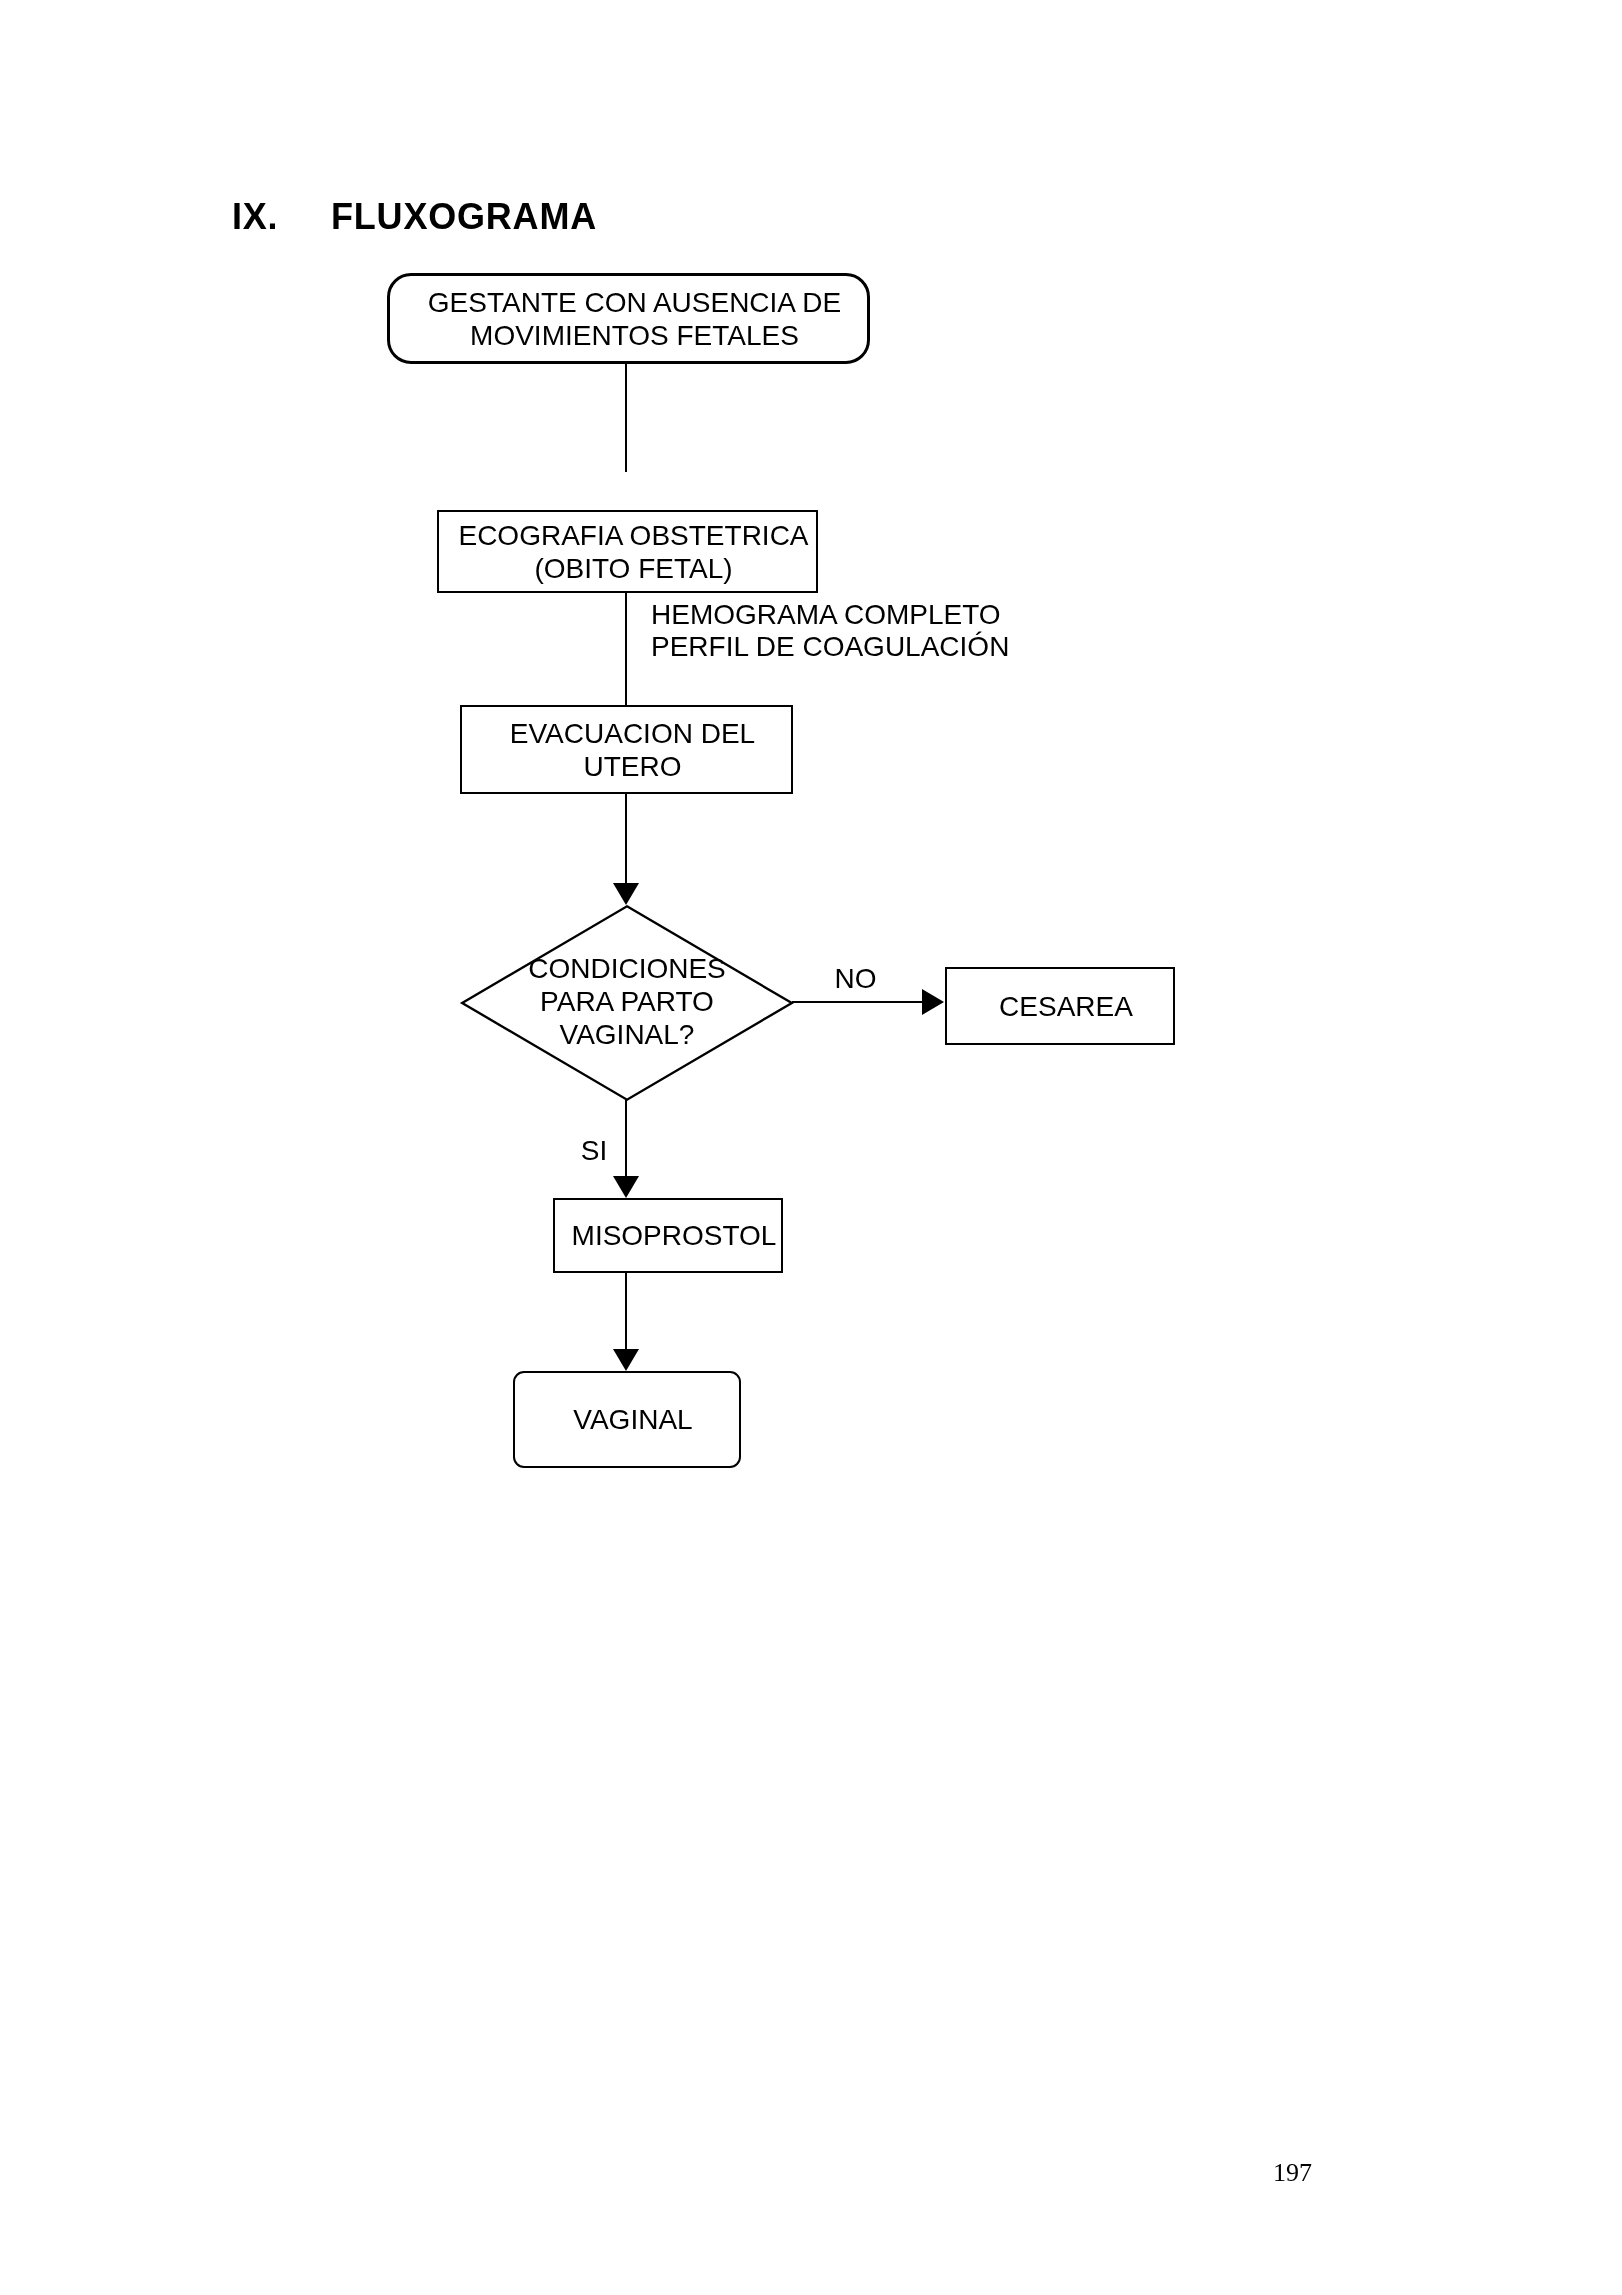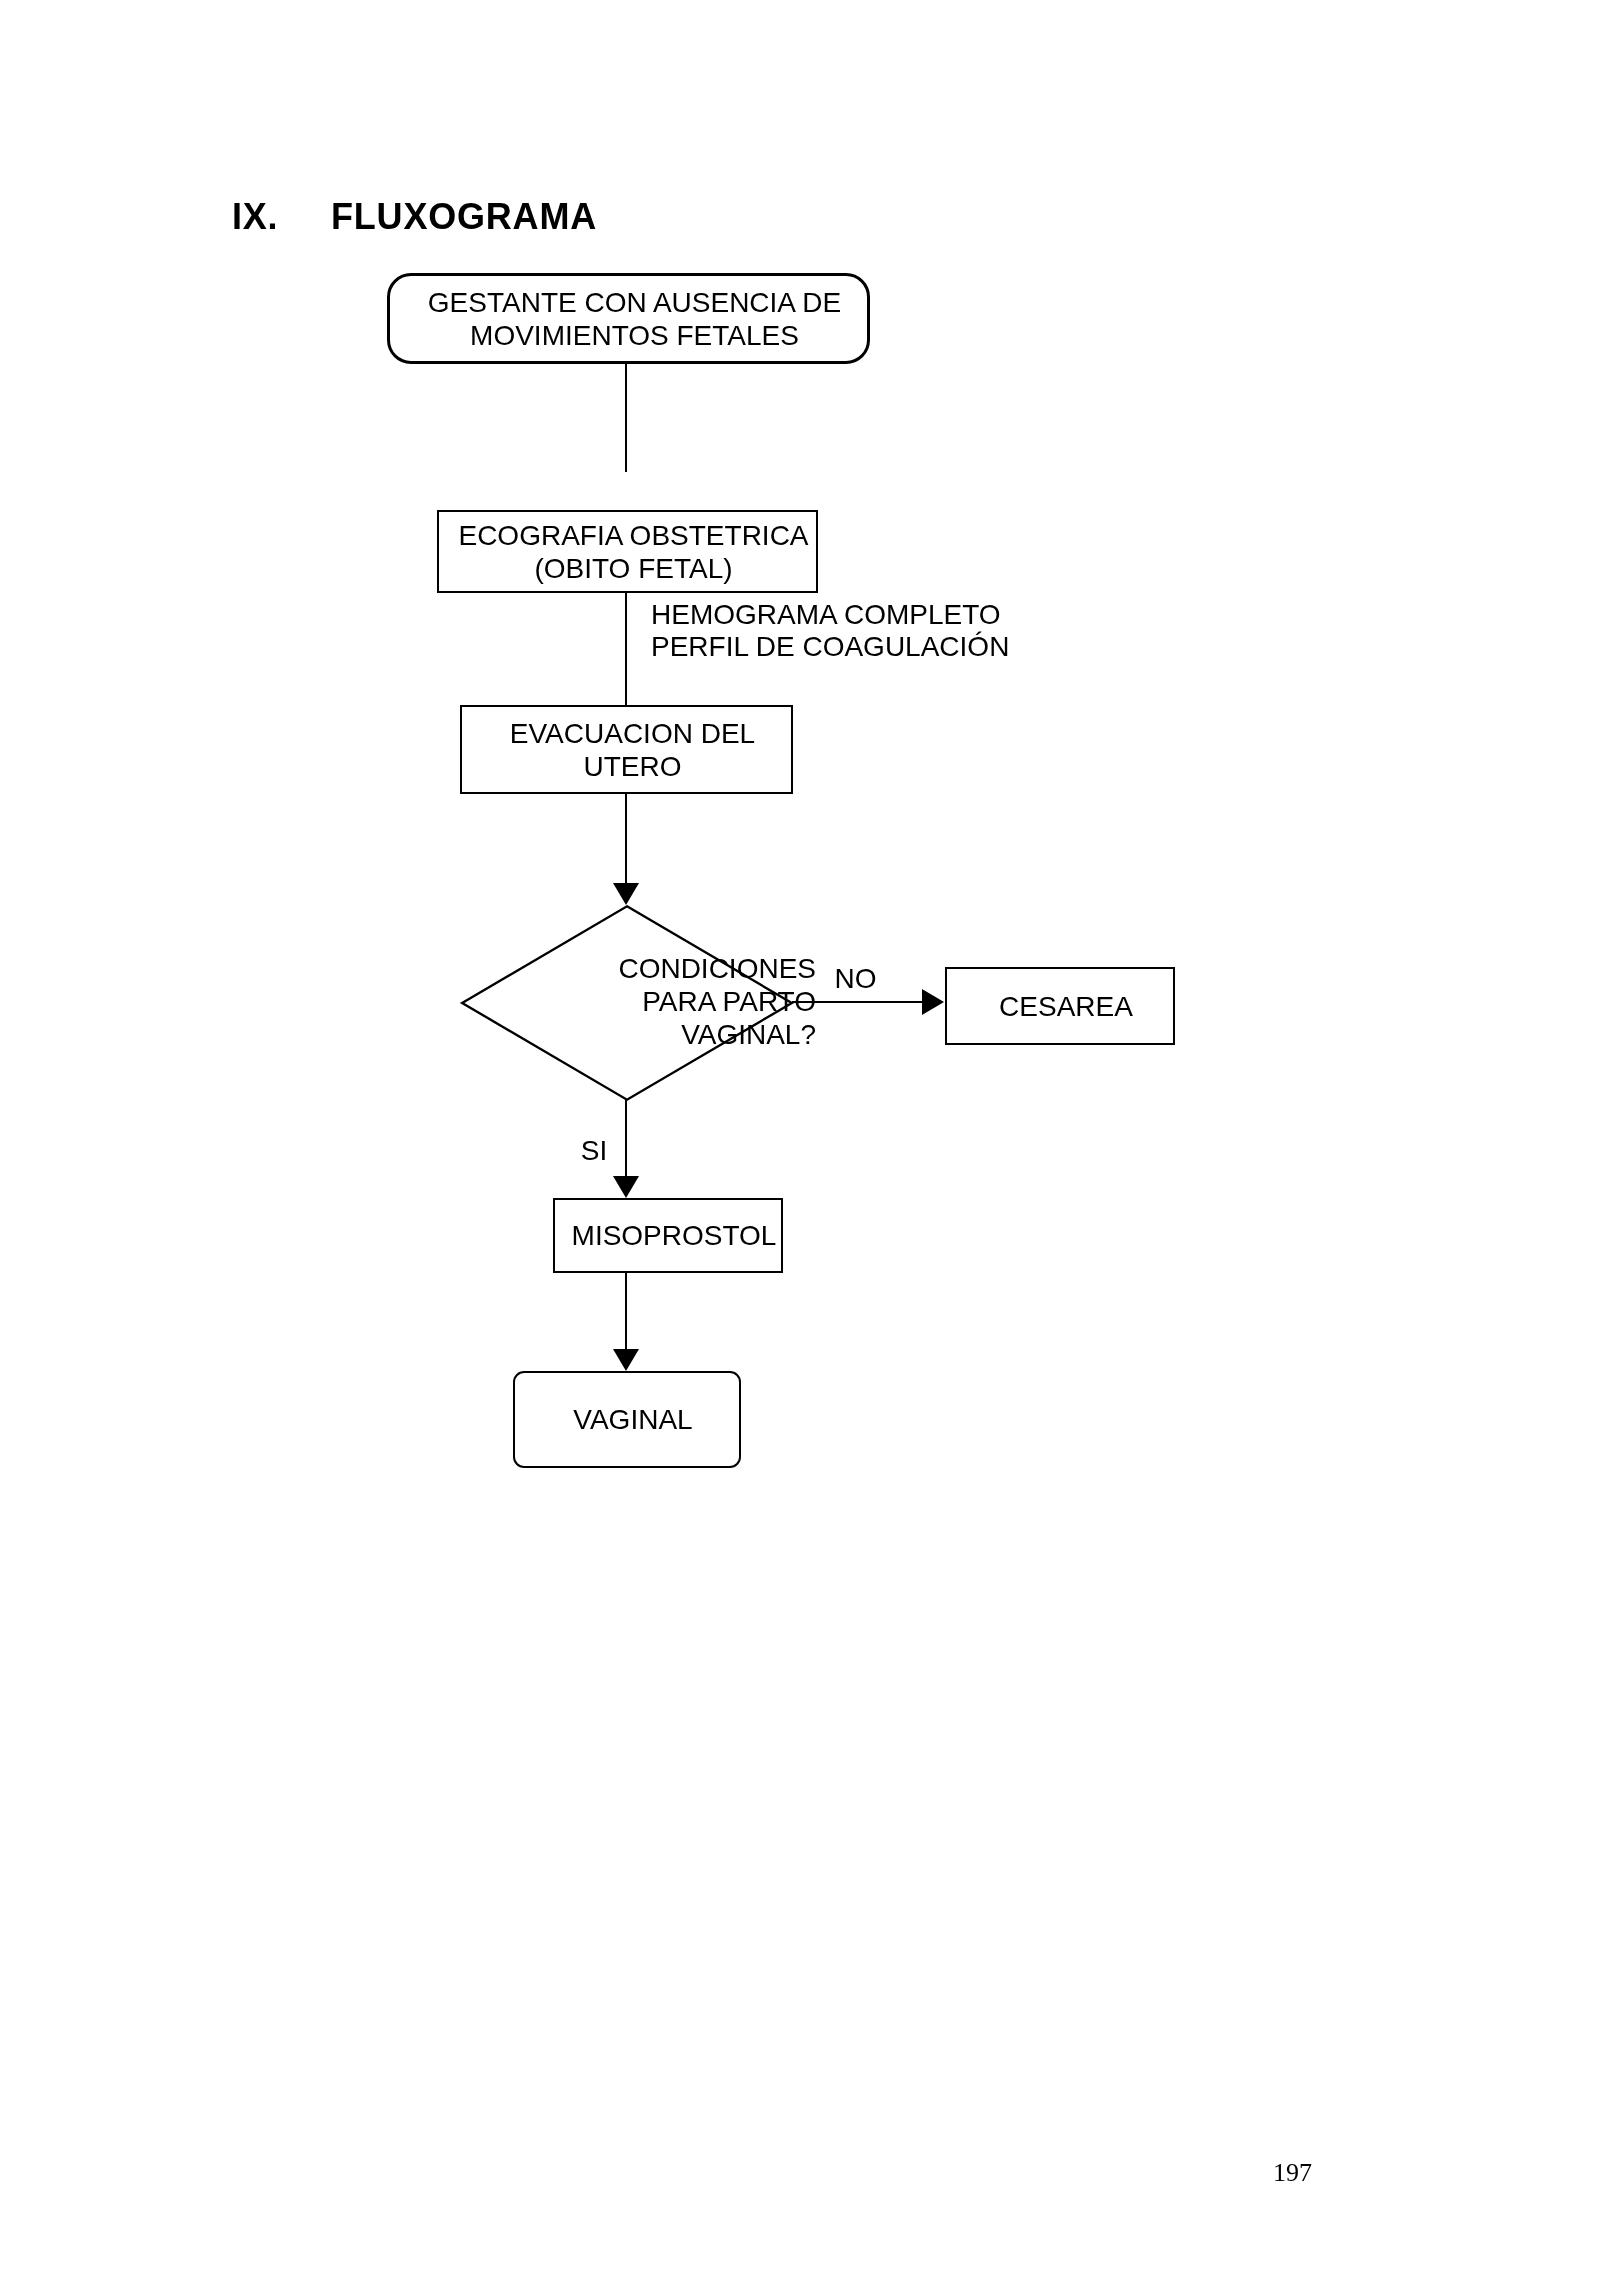--- a/index.html
+++ b/index.html
@@ -61,24 +61,24 @@
   #node-misoprostol { left: 513px;  top: 1198px; width: 230px; height: 75px; margin-left: 40px; }
   #node-vaginal     { left: 513px;  top: 1371px; width: 228px; height: 97px; border-radius: 11px; }
   
   #decision-shape {
     position: absolute;
     left: 459px;
     top: 903px;
   }
   #decision-label {
     position: absolute;
-    left: 486px;
+    left: 462px;
     top: 952px;
     width: 330px;
-    text-align: right;
+    text-align: center;
     font-size: 28px;
     line-height: 33px;
   }
   
   #labs-note {
     position: absolute;
     left: 651px;
     top: 599px;
     text-align: left;
     font-size: 28px;

